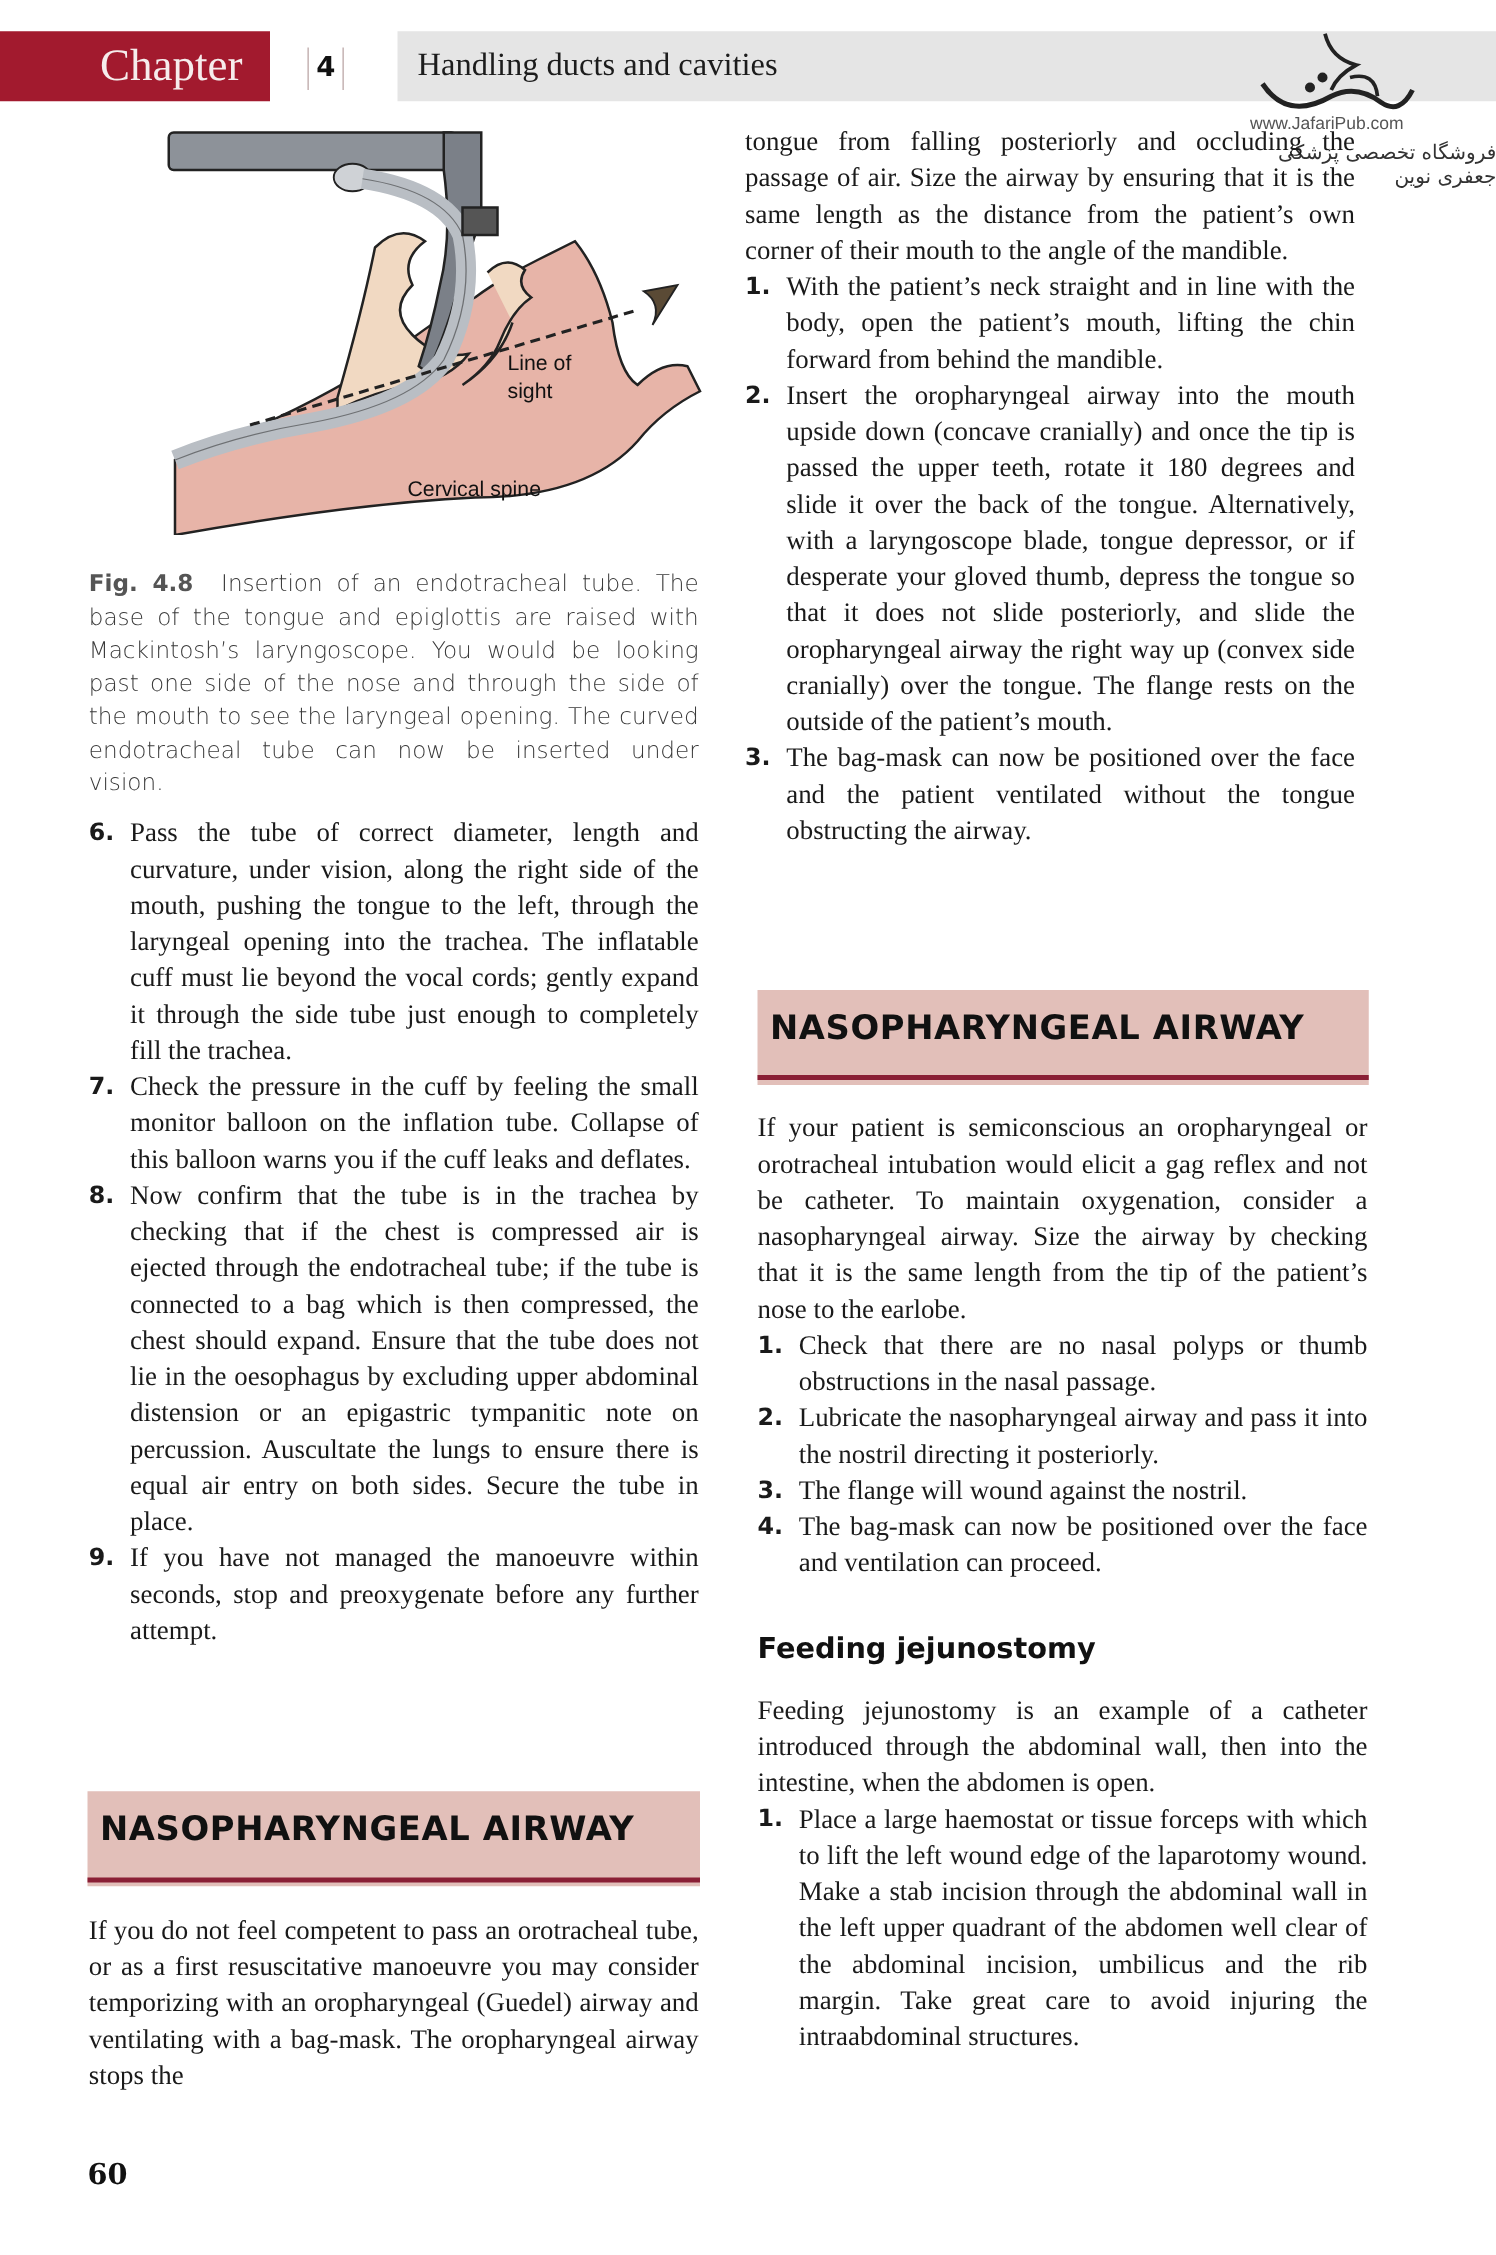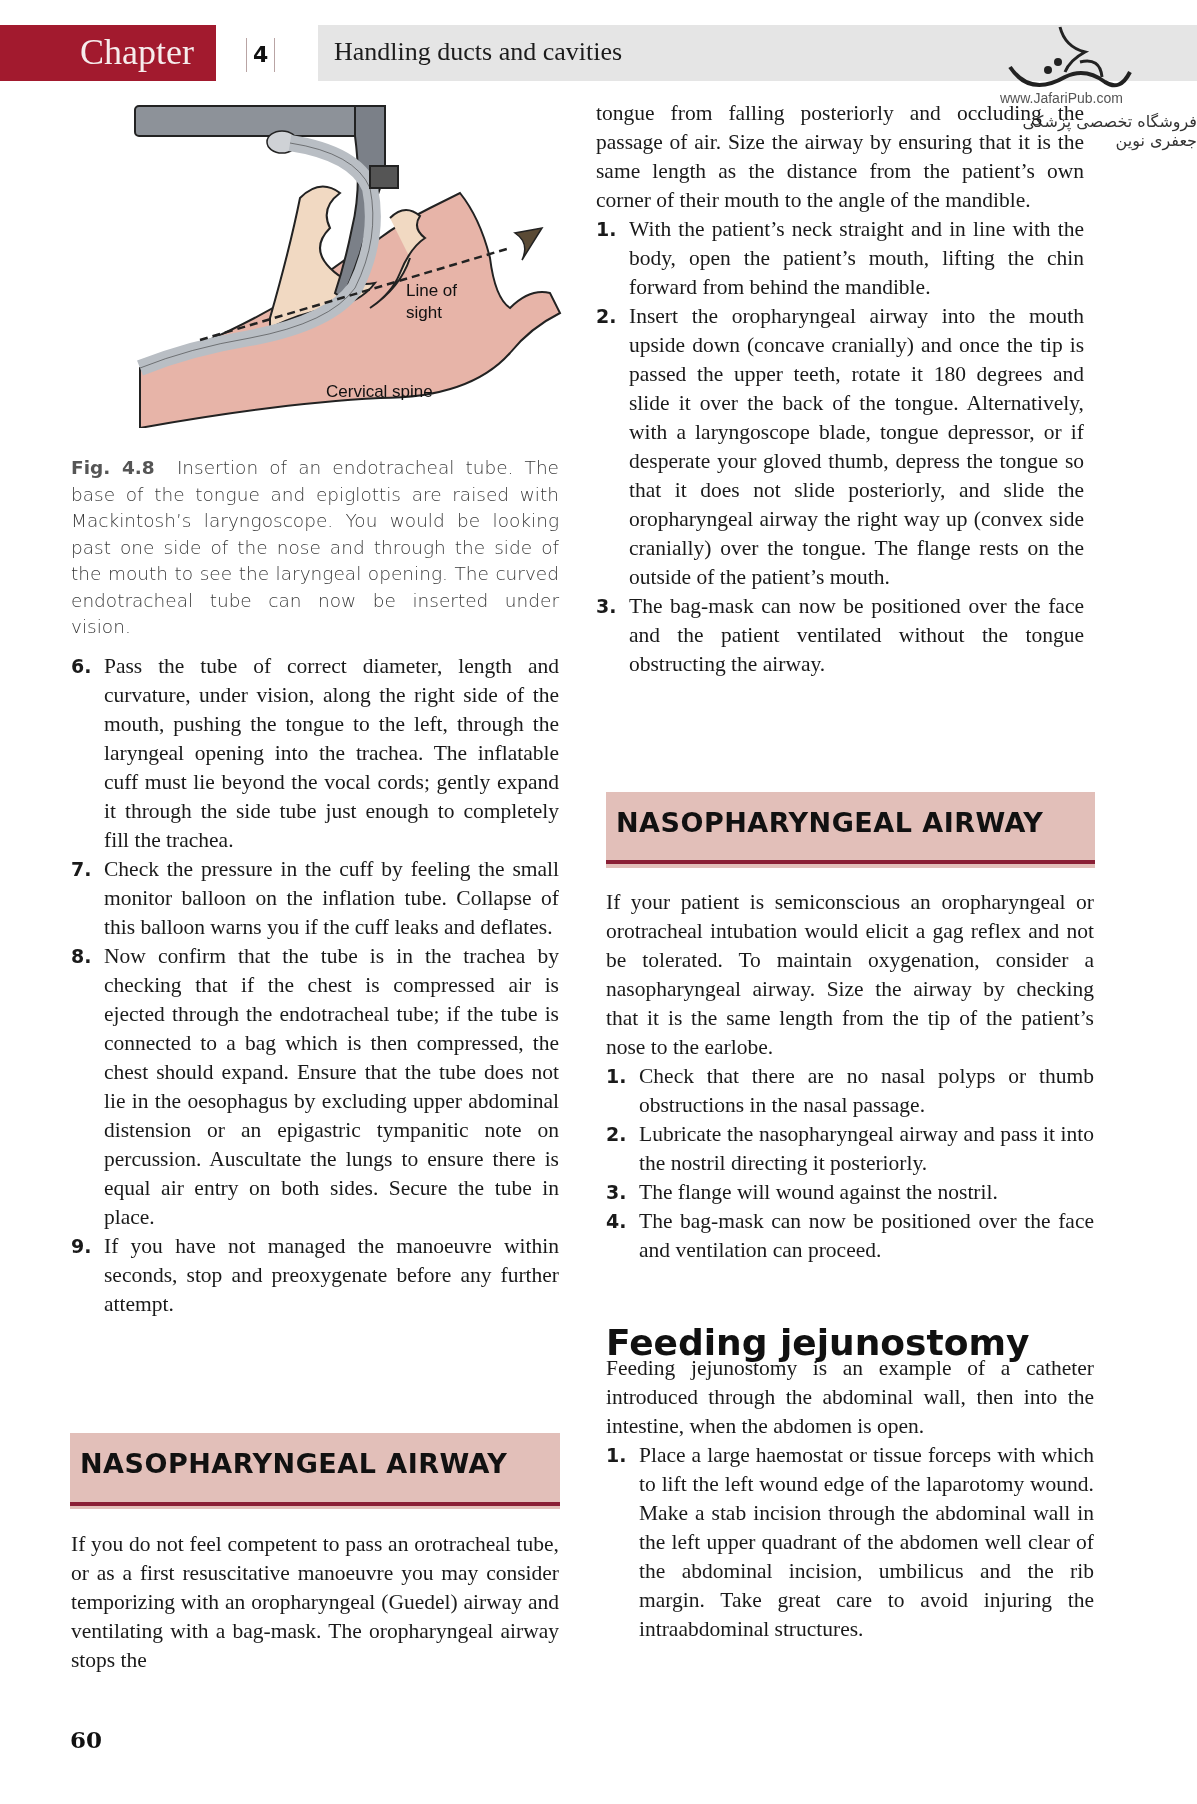--- a/index.html
+++ b/index.html
@@ -20,21 +20,21 @@
              line-height:26.5px; color:#3a3a3a; text-align:justify; font-weight:300; }
   .caption b { font-weight:bold; color:#555; }
 
   .col { position:absolute; font-size:21.5px; line-height:29px; text-align:justify; }
   .col p { margin:0; }
   .li { position:relative; padding-left:33px; }
   .li .n { position:absolute; left:0; top:0; font-family:"DejaVu Sans",sans-serif; font-weight:bold; font-size:19px; }
   .sec { position:absolute; height:76px; background:#e2bfb9; border-bottom:none; }
   .sec span { position:absolute; left:10px; top:15px; font-family:"DejaVu Sans",sans-serif; font-weight:bold; font-size:27px; color:#111; letter-spacing:0.5px; }
   .sec-rule { position:absolute; height:4px; background:#8a1f35; }
-  .subhead { position:absolute; font-family:"DejaVu Sans",sans-serif; font-weight:bold; font-size:36px; color:#111;margin-top:16px; }
+  .subhead { position:absolute; font-family:"DejaVu Sans",sans-serif; font-weight:bold; font-size:23px; color:#111; }
   .page-no { position:absolute; left:70px; top:1726px; font-family:"DejaVu Serif",serif; font-weight:bold; font-size:23px; color:#111; }
 </style>
 </head>
 <body>
 
 <div class="chapter-box">
   <span>Chapter</span>
 </div>
 <div class="chap-num">4</div>
 <div class="title-box">
@@ -114,21 +114,21 @@
       <p>The bag-mask can now be positioned over the face and the patient ventilated without the tongue obstructing the airway.</p>
     </div>
 </div>
 
 <div class="sec" style="left:606px; top:792px; width:489px;">
   <span>NASOPHARYNGEAL AIRWAY</span>
 </div>
 <div class="sec-rule" style="left:606px; top:860px; width:489px;"></div>
 
 <div class="col" style="left:606px; top:888px; width:488px;">
-  <p>If your patient is semiconscious an oropharyngeal or orotracheal intubation would elicit a gag reflex and not be tolerated. To maintain oxygenation, consider a nasopharyngeal airway. Size the airway by checking that it is the same length from the tip of the patient’s nose to the earlobe.</p>
+  <p>If your patient is semiconscious an oropharyngeal or orotracheal intubation would elicit a gag reflex and not be catheter. To maintain oxygenation, consider a nasopharyngeal airway. Size the airway by checking that it is the same length from the tip of the patient’s nose to the earlobe.</p>
   <div class="li">
       <span class="n">1.</span>
       <p>Check that there are no nasal polyps or thumb obstructions in the nasal passage.</p>
     </div>
   <div class="li">
       <span class="n">2.</span>
       <p>Lubricate the nasopharyngeal airway and pass it into the nostril directing it posteriorly.</p>
     </div>
   <div class="li">
       <span class="n">3.</span>

